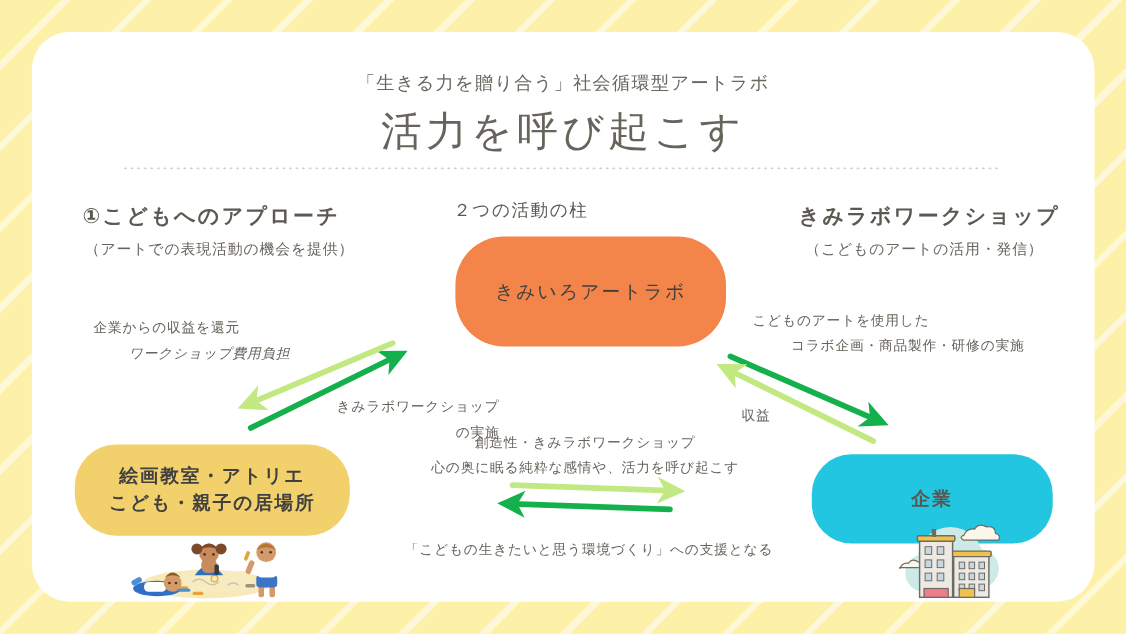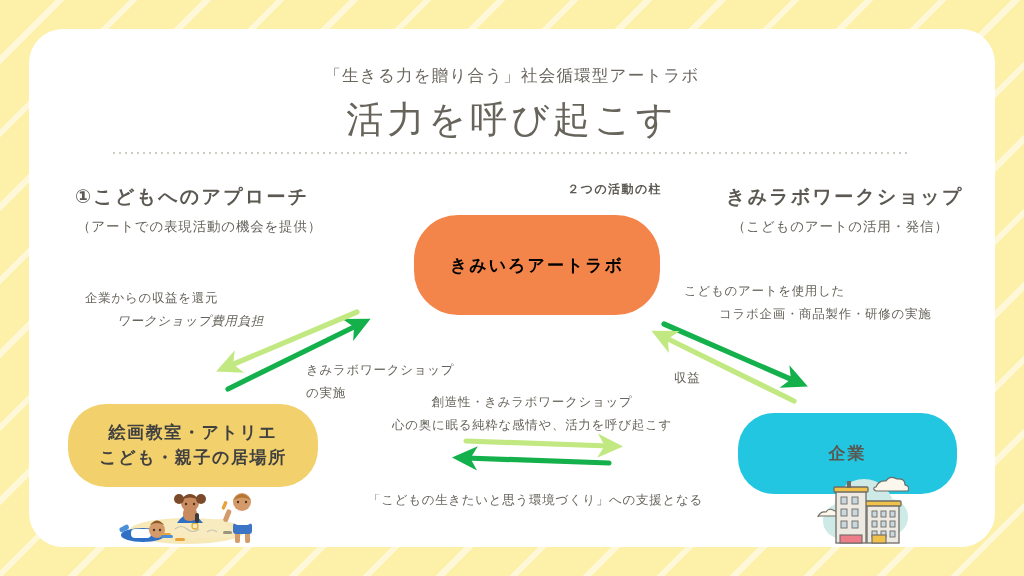--- a/index.html
+++ b/index.html
@@ -93,42 +93,42 @@
   #left-head .h-sub { margin-left: 2px; }
   #right-head { left: 697px; top: 155px; }
   #right-head .h-sub { margin-left: 6px; }
 
   
   .pillar-label {
     position: absolute;
     left: 383px;
     top: 152px;
     width: 250px;
-    text-align: right;
-    font-size: 12px;
-    font-weight: bold;
+    text-align: left;
+    font-size: 16px;
+    font-weight: normal;
     letter-spacing: 1.4px;
     color: #5C5952;
   }
   #orange-box {
     position: absolute;
     left: 385px;
     top: 186px;
     width: 246px;
     height: 100px;
     background: #F4854A;
     border-radius: 44px;
     display: flex;
     align-items: center;
     justify-content: center;
   }
   #orange-box .box-text {
-    color: #000000;
+    color: #404040;
     font-size: 17px;
-    font-weight: bold;
+    font-weight: normal;
     letter-spacing: 2px;
   }
 
   
   #gold-box {
     position: absolute;
     left: 39px;
     top: 375px;
     width: 250px;
     height: 83px;
@@ -172,21 +172,21 @@
     position: absolute;
     color: #67645C;
     font-size: 12.5px;
     letter-spacing: 0.7px;
     line-height: 1.8;
     white-space: nowrap;
   }
   #annot-left-top   { left: 56px;  top: 258px; }
   #annot-left-top .l2 { padding-left: 32px; font-style: italic; }
   #annot-left-bot   { left: 277px; top: 330px; text-align: center; }
-  #annot-left-bot .l2 { text-align: left; }
+  #annot-left-bot .l2 { text-align: right; }
 
   #annot-right-top  { left: 655px; top: 251px; }
   #annot-right-top .l2 { padding-left: 35px; }
   #annot-right-bot  { left: 645px; top: 338px; }
 
   #annot-center-top {
     left: 353px; top: 362px;
     width: 300px; text-align: center; white-space: nowrap;
   }
   #annot-center-bot {

